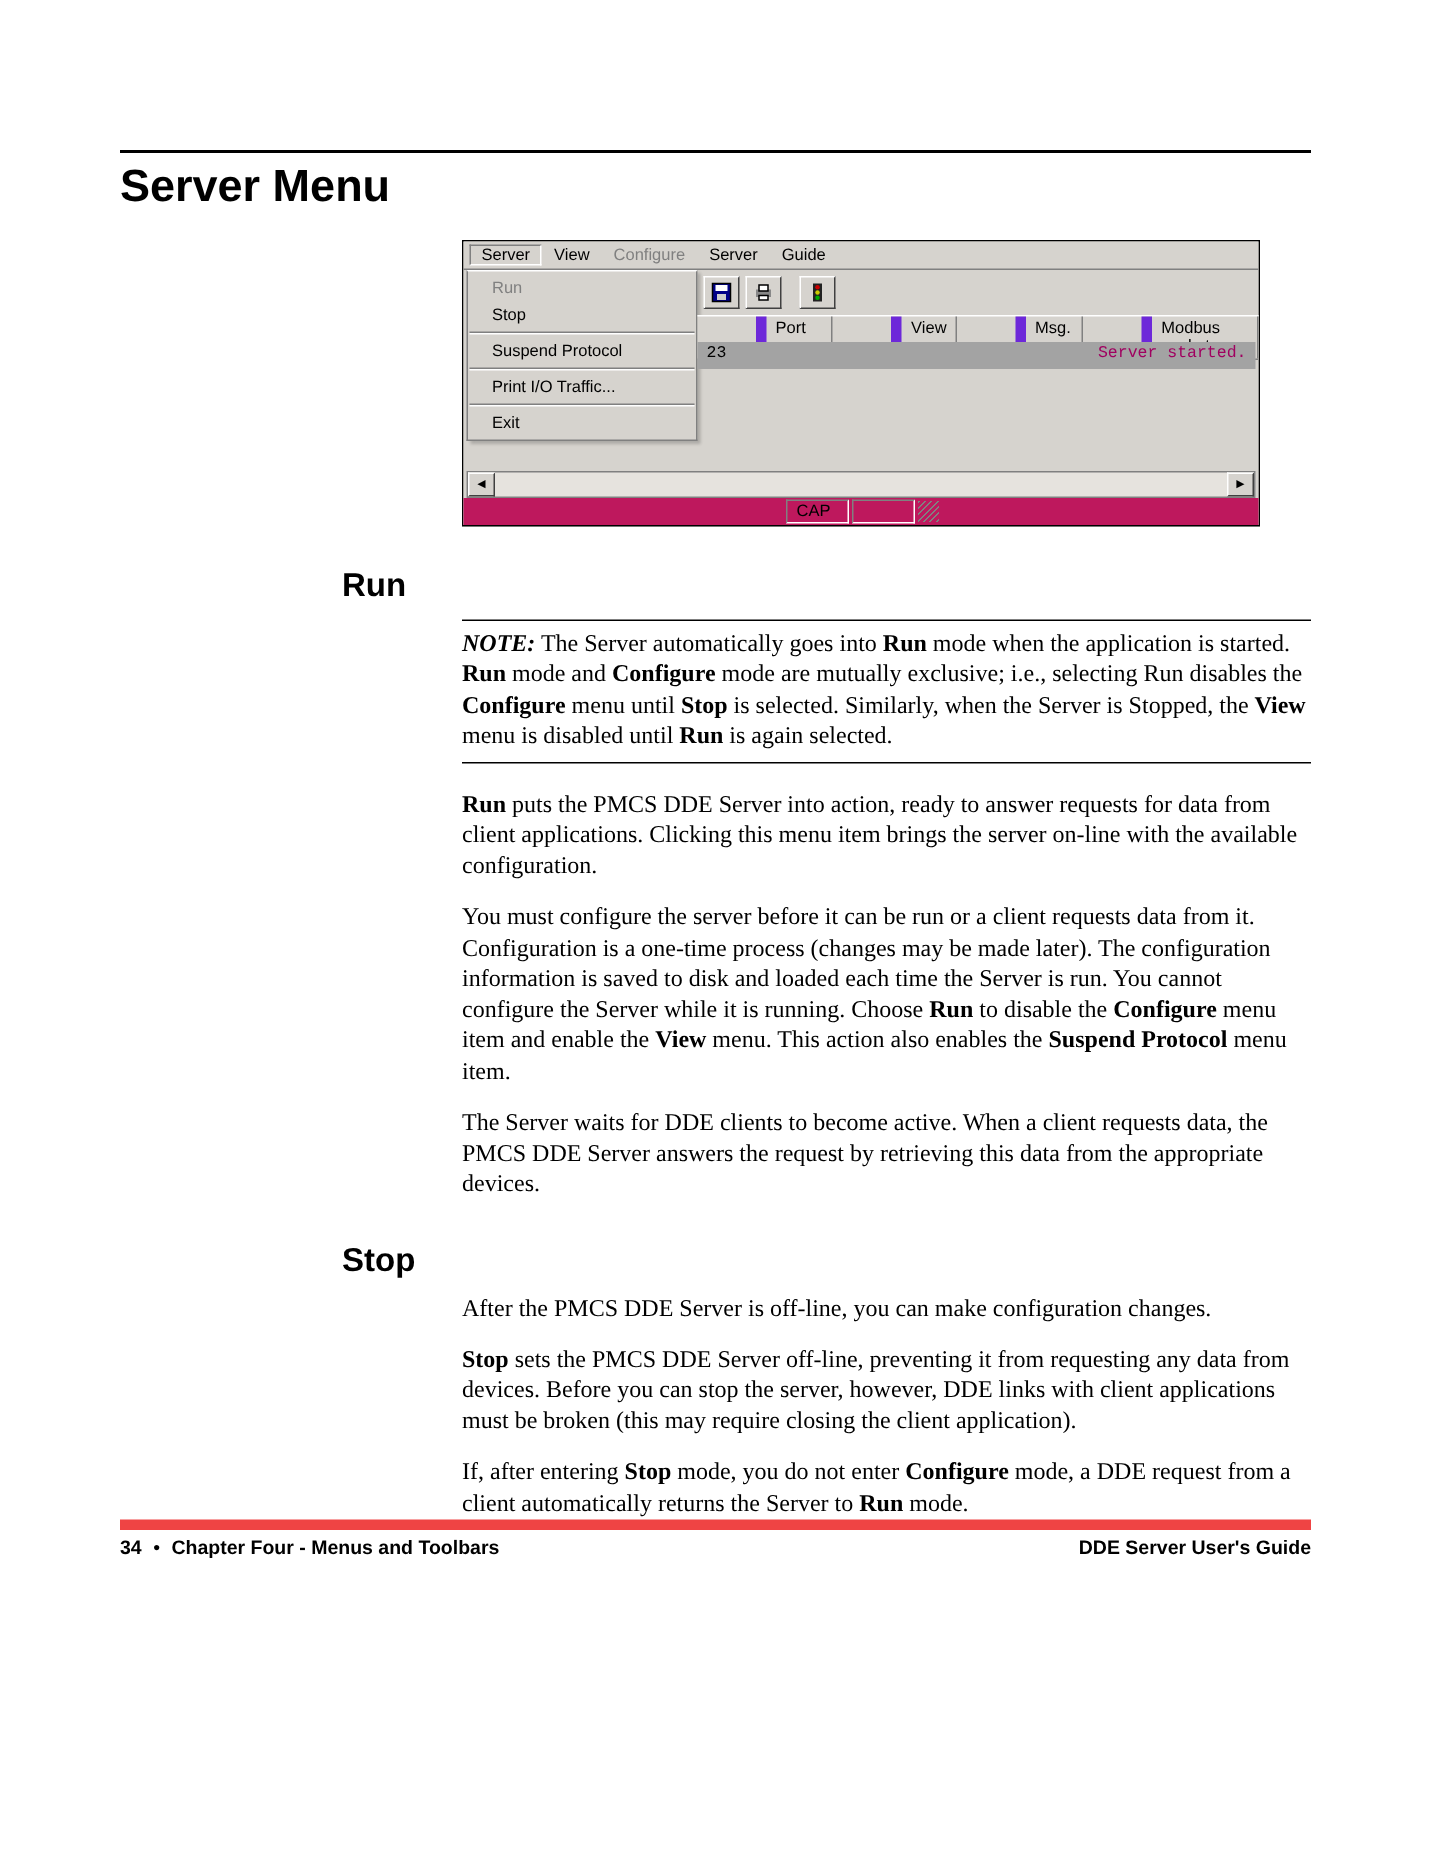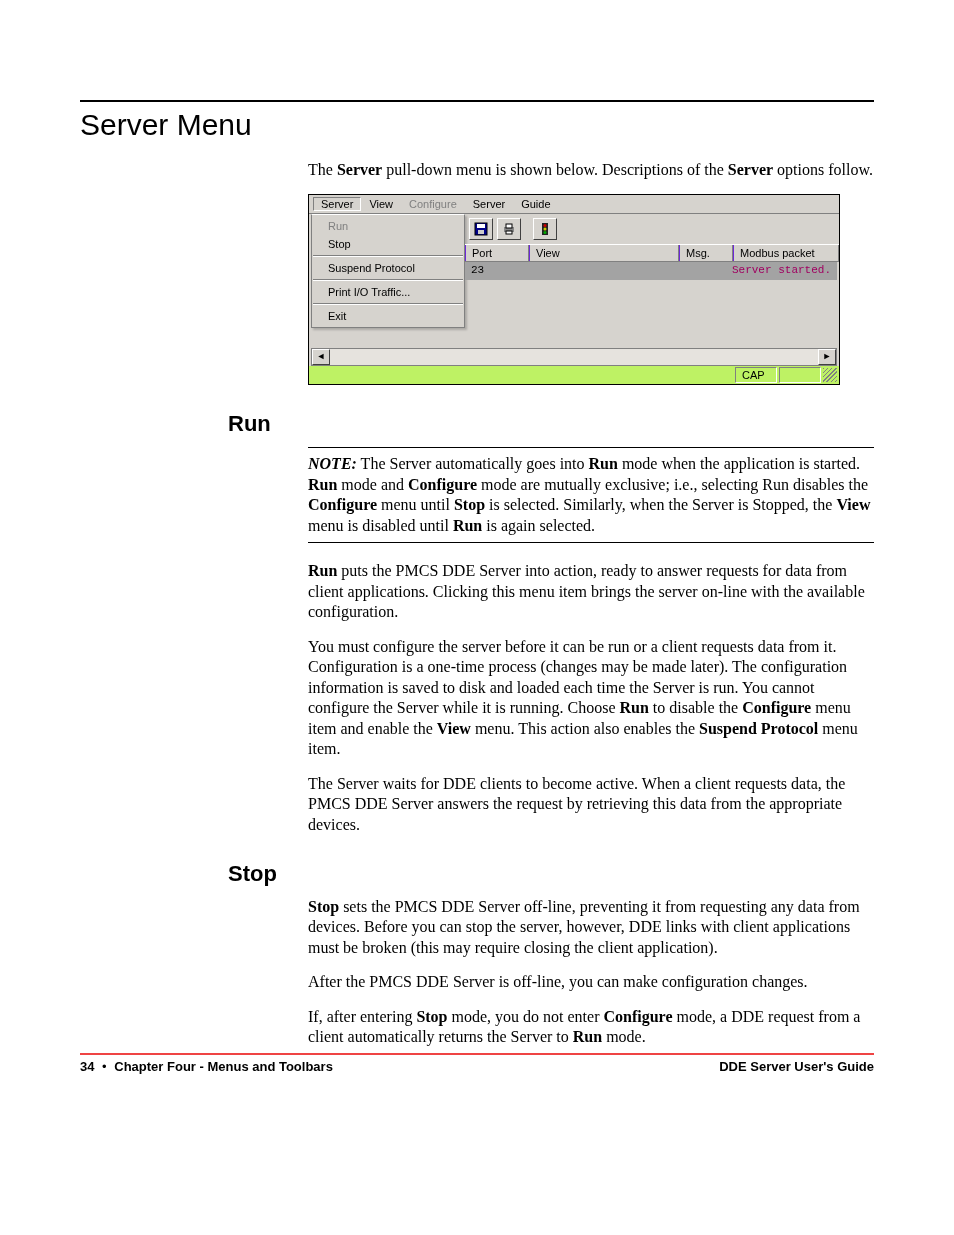--- a/index.html
+++ b/index.html
@@ -16,21 +16,21 @@
     min-height: 1075px;
     box-sizing: border-box;
   }
   .rule {
     border: none;
     border-top: 2px solid #000;
     margin: 0 0 6px 0;
   }
   h1.main-heading {
     font-family: Arial, Helvetica, sans-serif;
-    font-weight: 400;
+    font-weight: 700;
     font-size: 30px;
     margin: 0 0 18px 0;
   }
   h2.sub-heading {
     font-family: Arial, Helvetica, sans-serif;
     font-weight: 700;
     font-size: 22px;
     margin: 26px 0 10px 0;
   }
   .indent-block {
@@ -164,21 +164,22 @@
     top: 30px; left: 156px; right: 0;
     display: flex;
     font-size: 11px;
     border-top: 1px solid #fff;
     border-bottom: 1px solid #808080;
     background: #d6d3ce;
   }
   .col-headers span {
     padding: 2px 6px;
     border-right: 1px solid #808080;
-    border-left: 1px solid #6d28d9;
+    border-left: 7px solid #6d28d9;
+    margin-left: 39px;
   }
   .data-row {
     position: absolute;
     top: 48px; left: 156px; right: 2px;
     font-family: "Courier New", monospace;
     font-size: 11px;
     text-align: right;
     padding: 2px 6px;
     color: #a00060;
     background: #a3a3a3;
@@ -202,23 +203,23 @@
     border-right-color: #404040;
     border-bottom-color: #404040;
     font-size: 9px;
     text-align: center;
     line-height: 12px;
   }
   .statusbar {
     position: absolute;
     bottom: 0; left: 0; right: 0;
     height: 18px;
-    background: #bef264;
-    display: flex;
-    justify-content: flex-end;
+    background: #be185d;
+    display: flex;
+    justify-content: center;
     align-items: center;
     padding: 0 2px;
     font-size: 11px;
   }
   .status-pane {
     border: 1px solid #808080;
     border-right-color: #fff;
     border-bottom-color: #fff;
     padding: 0 6px;
     margin-left: 2px;
@@ -230,41 +231,38 @@
     width: 14px; height: 14px;
     background: repeating-linear-gradient(135deg, #808080 0 1px, transparent 1px 3px);
     margin-left: 2px;
   }
 
   
   .footer {
     position: absolute;
     bottom: 48px;
     left: 80px; right: 80px;
-    border-top: 2px solid #ef4444;
+    border-top: 7px solid #ef4444;
     padding-top: 4px;
     display: flex;
     justify-content: space-between;
     font-family: Arial, Helvetica, sans-serif;
     font-size: 13px;
     font-weight: 700;
   }
   .footer .bullet { font-weight: 400; margin: 0 4px; }
 </style>
 </head>
 <body>
 
 <div class="page">
   <hr class="rule">
   <h1 class="main-heading">Server Menu</h1>
 
   <div class="indent-block">
-    <p class="body">
-      <span>The </span><b>Server</b><span> pull-down menu is shown below. Descriptions of the </span><b>Server</b><span> options follow.</span>
-    </p>
 
     <div class="app-window">
       <div class="menubar">
         <span class="pressed">Server</span>
         <span>View</span>
         <span class="disabled">Configure</span>
         <span>Server</span>
         <span>Guide</span>
       </div>
       <div class="app-body">
@@ -342,24 +340,24 @@
     <p class="body">
       <span>You must configure the server before it can be run or a client requests data from it. Configuration is a one-time process (changes may be made later). The configuration information is saved to disk and loaded each time the Server is run. You cannot configure the Server while it is running. Choose </span><b>Run</b><span> to disable the </span><b>Configure</b><span> menu item and enable the </span><b>View</b><span> menu. This action also enables the </span><b>Suspend Protocol</b><span> menu item.</span>
     </p>
     <p class="body">The Server waits for DDE clients to become active. When a client requests data, the PMCS DDE Server answers the request by retrieving this data from the appropriate devices.</p>
   </div>
 
   <div class="sub-indent">
     <h2 class="sub-heading">Stop</h2>
   </div>
   <div class="indent-block">
+    <p class="body">After the PMCS DDE Server is off-line, you can make configuration changes.</p>
     <p class="body">
       <b>Stop</b><span> sets the PMCS DDE Server off-line, preventing it from requesting any data from devices. Before you can stop the server, however, DDE links with client applications must be broken (this may require closing the client application).</span>
     </p>
-    <p class="body">After the PMCS DDE Server is off-line, you can make configuration changes.</p>
     <p class="body">
       <span>If, after entering </span><b>Stop</b><span> mode, you do not enter </span><b>Configure</b><span> mode, a DDE request from a client automatically returns the Server to </span><b>Run</b><span> mode.</span>
     </p>
   </div>
 
   <div class="footer">
     <div>
       <span>34</span>
       <span class="bullet">•</span>
       <span>Chapter Four - Menus and Toolbars</span>

